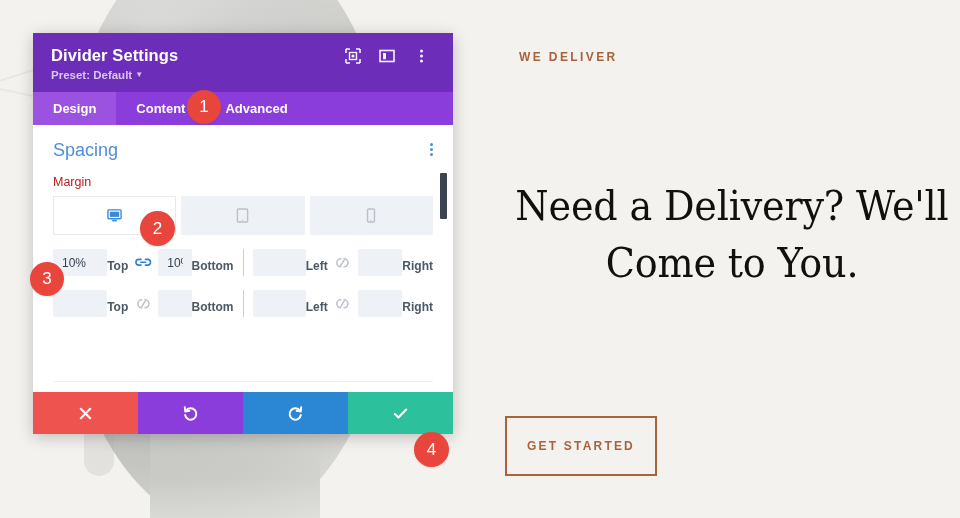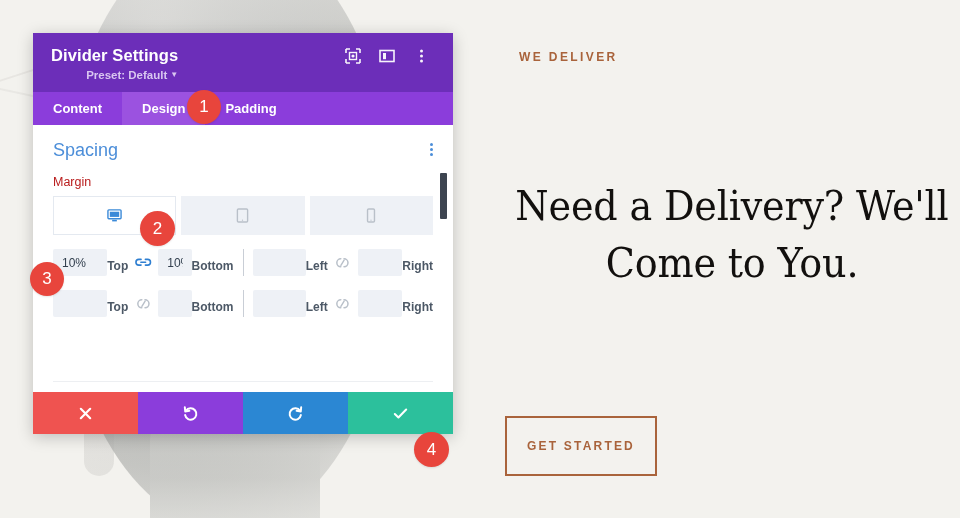--- a/index.html
+++ b/index.html
@@ -113,21 +113,20 @@
     line-height: 20px;
     margin: 0 0 3px 0;
     letter-spacing: .1px;
   }
   .modal-preset {
     color: #d9c6f0;
     font-size: 11.5px;
     font-weight: bold;
     line-height: 14px;
     cursor: pointer;
-    text-align: right;
   }
   .preset-caret {
     display: inline-block;
     margin-left: 3px;
     font-size: 8px;
     vertical-align: 2px;
   }
   .header-icons {
     display: flex;
     align-items: center;
@@ -448,23 +447,23 @@
           <svg width="5" height="16" viewBox="0 0 5 16">
             <circle cx="2.5" cy="3" r="1.5" fill="#ffffff"></circle>
             <circle cx="2.5" cy="8" r="1.5" fill="#ffffff"></circle>
             <circle cx="2.5" cy="13" r="1.5" fill="#ffffff"></circle>
           </svg>
         </div>
       </div>
     </div>
 
     <div class="tabs">
+      <div class="tab active">Design</div>
       <div class="tab">Content</div>
-      <div class="tab active">Design</div>
-      <div class="tab">Padding</div>
+      <div class="tab">Advanced</div>
     </div>
 
     <div class="modal-body">
 
       <div class="section-head">
         <div class="section-title">Spacing</div>
         <div class="kebab">
           <i></i>
             <i></i>
             <i></i>

